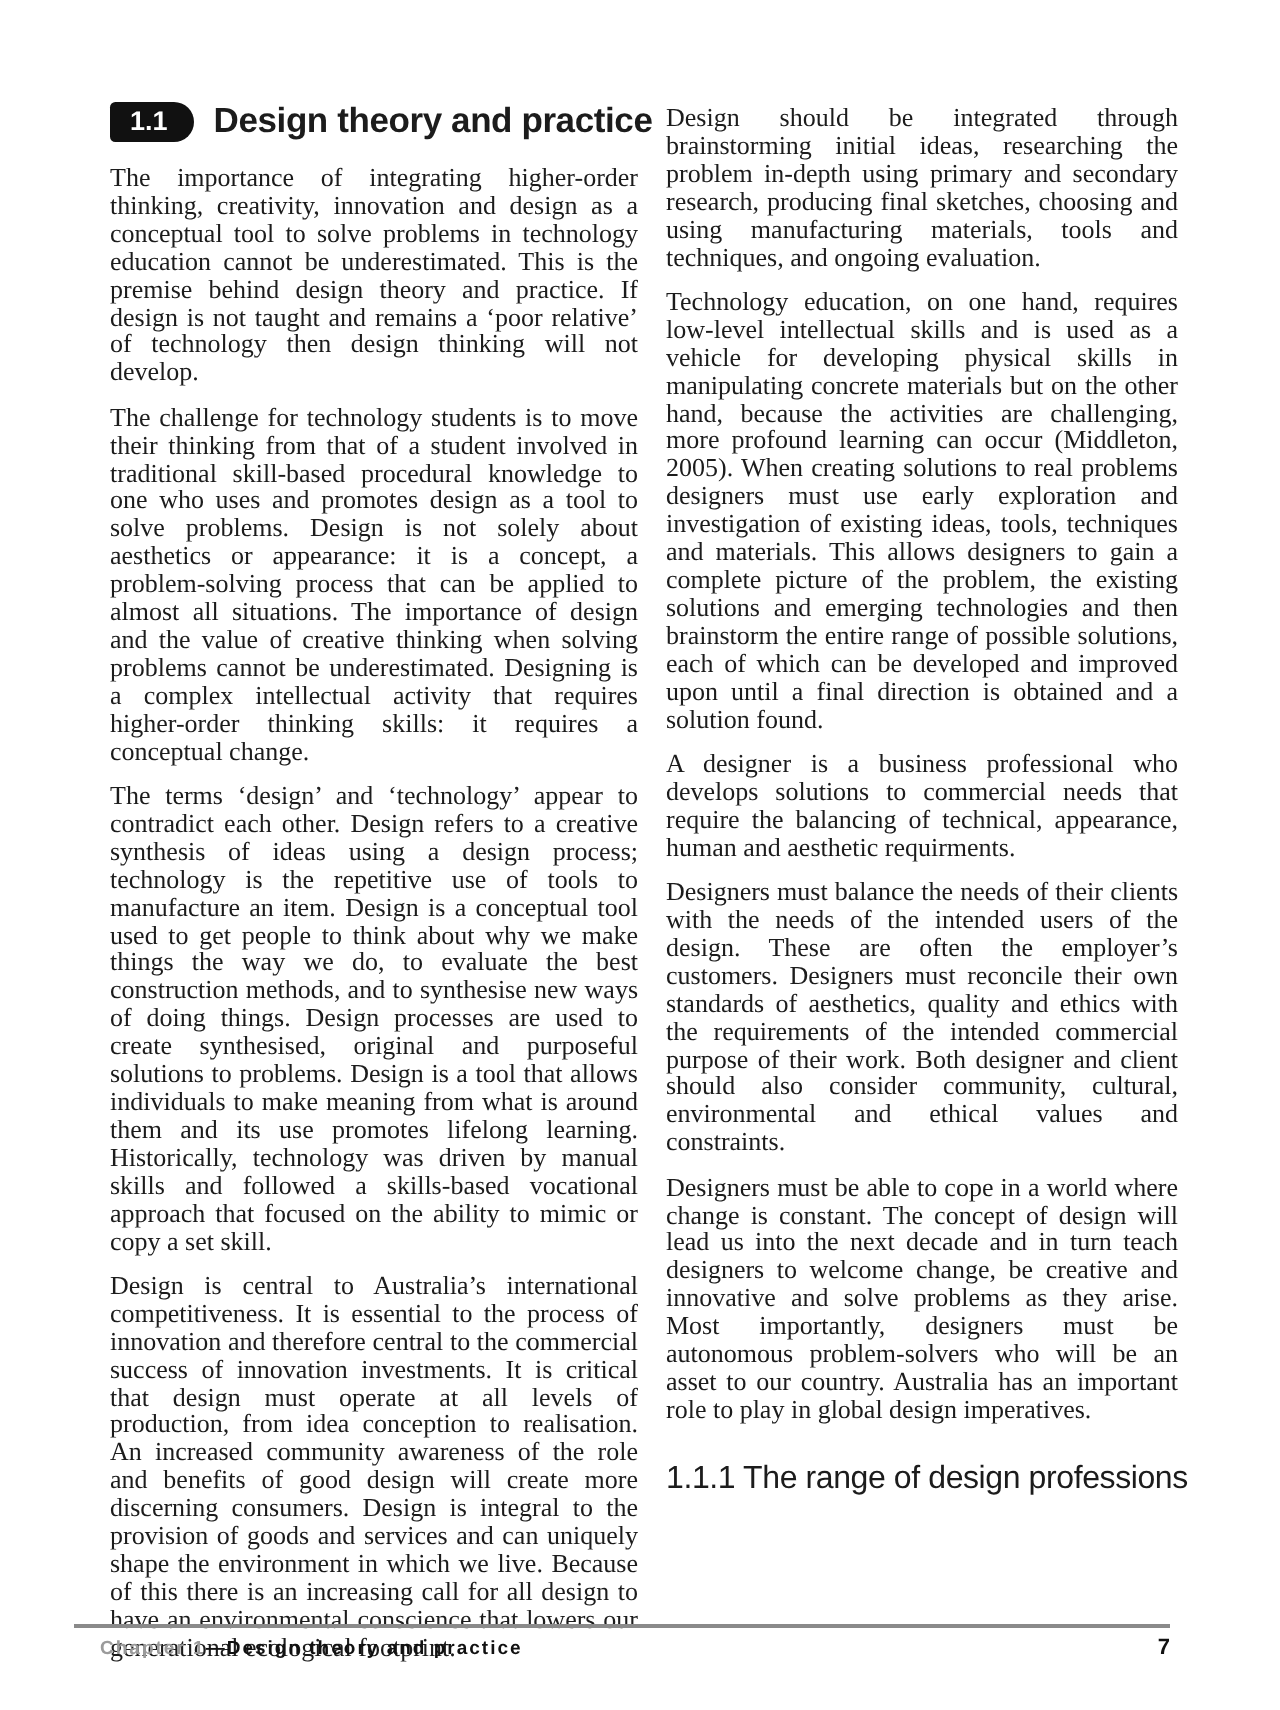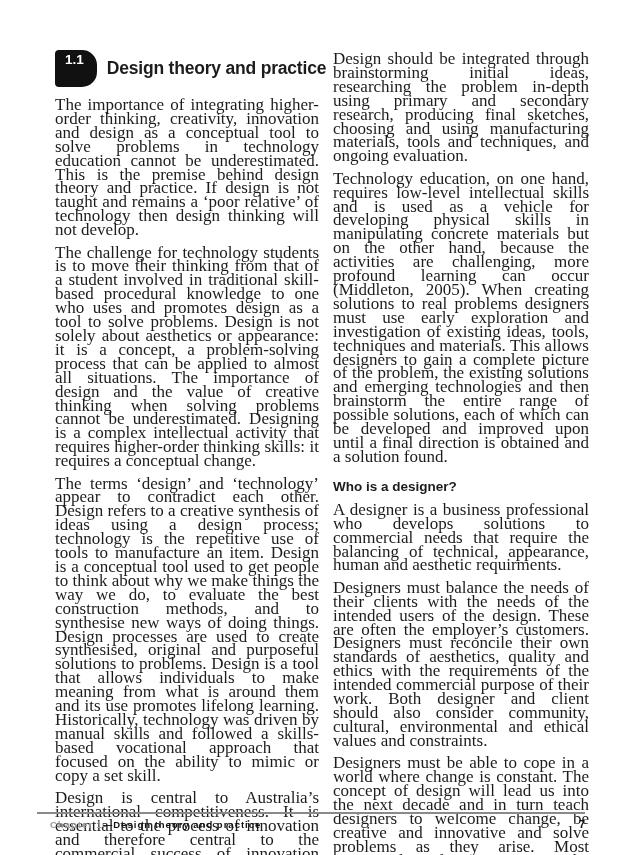--- a/index.html
+++ b/index.html
@@ -21,32 +21,32 @@
 
   .title-row {
     display:flex; align-items:center; gap:10px;
     margin-bottom:11px;
   }
   .section-badge {
     background:#111111; color:#ffffff;
     font-family:"Liberation Sans", sans-serif;
     font-weight:700; font-size:13.5px;
     line-height:20px; height:20px;
-    padding:0 13px 17px 10px;
+    padding:0 13px 0 10px;
     border-radius:4px 15px 15px 4px;
     flex:0 0 auto;
   }
   .section-title {
     font-family:"Liberation Sans", sans-serif;
     font-weight:700; font-size:17.5px;
     letter-spacing:-0.2px;
     white-space:nowrap;
   }
   p.body {
-    font-size:17px; line-height:13.9px;
+    font-size:13px; line-height:13.9px;
     text-align:justify;
     margin:0 0 8.5px 0;
   }
   h3.subhead {
     font-family:"Liberation Sans", sans-serif;
     font-weight:700; font-size:13.5px;
     margin:15px 0 9px 0;
   }
   h2.subsection {
     font-family:"Liberation Sans", sans-serif;
@@ -84,21 +84,20 @@
       </div>
       <p class="body">The importance of integrating higher-order thinking, creativity, innovation and design as a conceptual tool to solve problems in technology education cannot be underestimated. This is the premise behind design theory and practice. If design is not taught and remains a ‘poor relative’ of technology then design thinking will not develop.</p>
       <p class="body">The challenge for technology students is to move their thinking from that of a student involved in traditional skill-based procedural knowledge to one who uses and promotes design as a tool to solve problems. Design is not solely about aesthetics or appearance: it is a concept, a problem-solving process that can be applied to almost all situations. The importance of design and the value of creative thinking when solving problems cannot be underestimated. Designing is a complex intellectual activity that requires higher-order thinking skills: it requires a conceptual change.</p>
       <p class="body">The terms ‘design’ and ‘technology’ appear to contradict each other. Design refers to a creative synthesis of ideas using a design process; technology is the repetitive use of tools to manufacture an item. Design is a conceptual tool used to get people to think about why we make things the way we do, to evaluate the best construction methods, and to synthesise new ways of doing things. Design processes are used to create synthesised, original and purposeful solutions to problems. Design is a tool that allows individuals to make meaning from what is around them and its use promotes lifelong learning. Historically, technology was driven by manual skills and followed a skills-based vocational approach that focused on the ability to mimic or copy a set skill.</p>
       <p class="body">Design is central to Australia’s international competitiveness. It is essential to the process of innovation and therefore central to the commercial success of innovation investments. It is critical that design must operate at all levels of production, from idea conception to realisation. An increased community awareness of the role and benefits of good design will create more discerning consumers. Design is integral to the provision of goods and services and can uniquely shape the environment in which we live. Because of this there is an increasing call for all design to have an environmental conscience that lowers our generational ecological footprint.</p>
     </div>
 
     <div class="col col-right">
       <p class="body">Design should be integrated through brainstorming initial ideas, researching the problem in-depth using primary and secondary research, producing final sketches, choosing and using manufacturing materials, tools and techniques, and ongoing evaluation.</p>
       <p class="body">Technology education, on one hand, requires low-level intellectual skills and is used as a vehicle for developing physical skills in manipulating concrete materials but on the other hand, because the activities are challenging, more profound learning can occur (Middleton, 2005). When creating solutions to real problems designers must use early exploration and investigation of existing ideas, tools, techniques and materials. This allows designers to gain a complete picture of the problem, the existing solutions and emerging technologies and then brainstorm the entire range of possible solutions, each of which can be developed and improved upon until a final direction is obtained and a solution found.</p>
-      <h3 class="subhead">Who is a designer?</h3>
       <p class="body">A designer is a business professional who develops solutions to commercial needs that require the balancing of technical, appearance, human and aesthetic requirments.</p>
       <p class="body">Designers must balance the needs of their clients with the needs of the intended users of the design. These are often the employer’s customers. Designers must reconcile their own standards of aesthetics, quality and ethics with the requirements of the intended commercial purpose of their work. Both designer and client should also consider community, cultural, environmental and ethical values and constraints.</p>
       <p class="body">Designers must be able to cope in a world where change is constant. The concept of design will lead us into the next decade and in turn teach designers to welcome change, be creative and innovative and solve problems as they arise. Most importantly, designers must be autonomous problem-solvers who will be an asset to our country. Australia has an important role to play in global design imperatives.</p>
       <h2 class="subsection">1.1.1 The range of design professions</h2>
     </div>
 
   </div>
 
   <div class="footer">
     <div class="footer-row">

